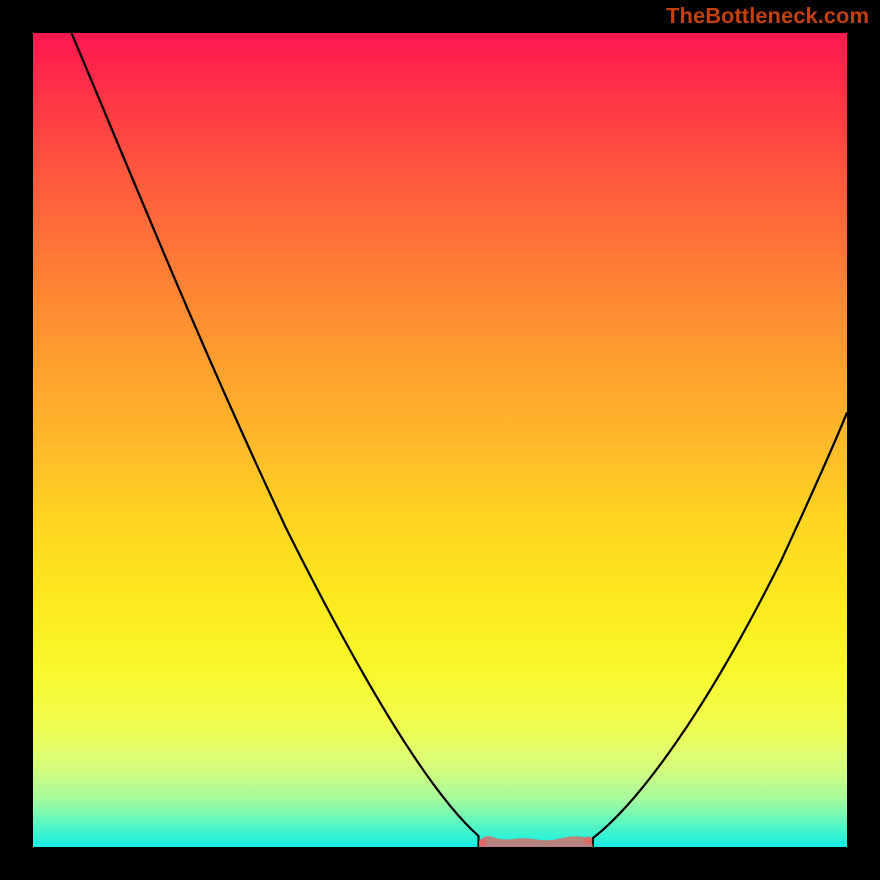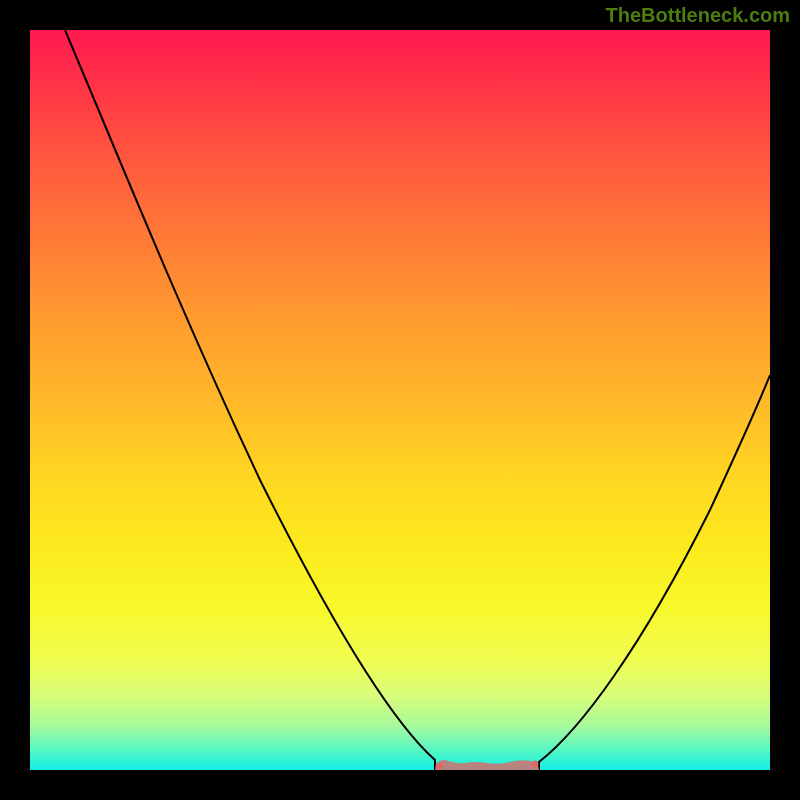--- a/index.html
+++ b/index.html
@@ -8,21 +8,21 @@
     width: 800px;
     height: 800px;
     background: #000;
     position: relative;
     font-family: Arial, sans-serif;
   }
   .watermark {
     position: absolute;
     top: 4px;
     right: 10px;
-    color: #4d7c0f;
+    color: #c2410c;
     font-size: 20px;
     font-weight: bold;
     z-index: 10;
   }
   .plot-area {
     position: absolute;
     left: 30px;
     top: 30px;
     width: 740px;
     height: 740px;

